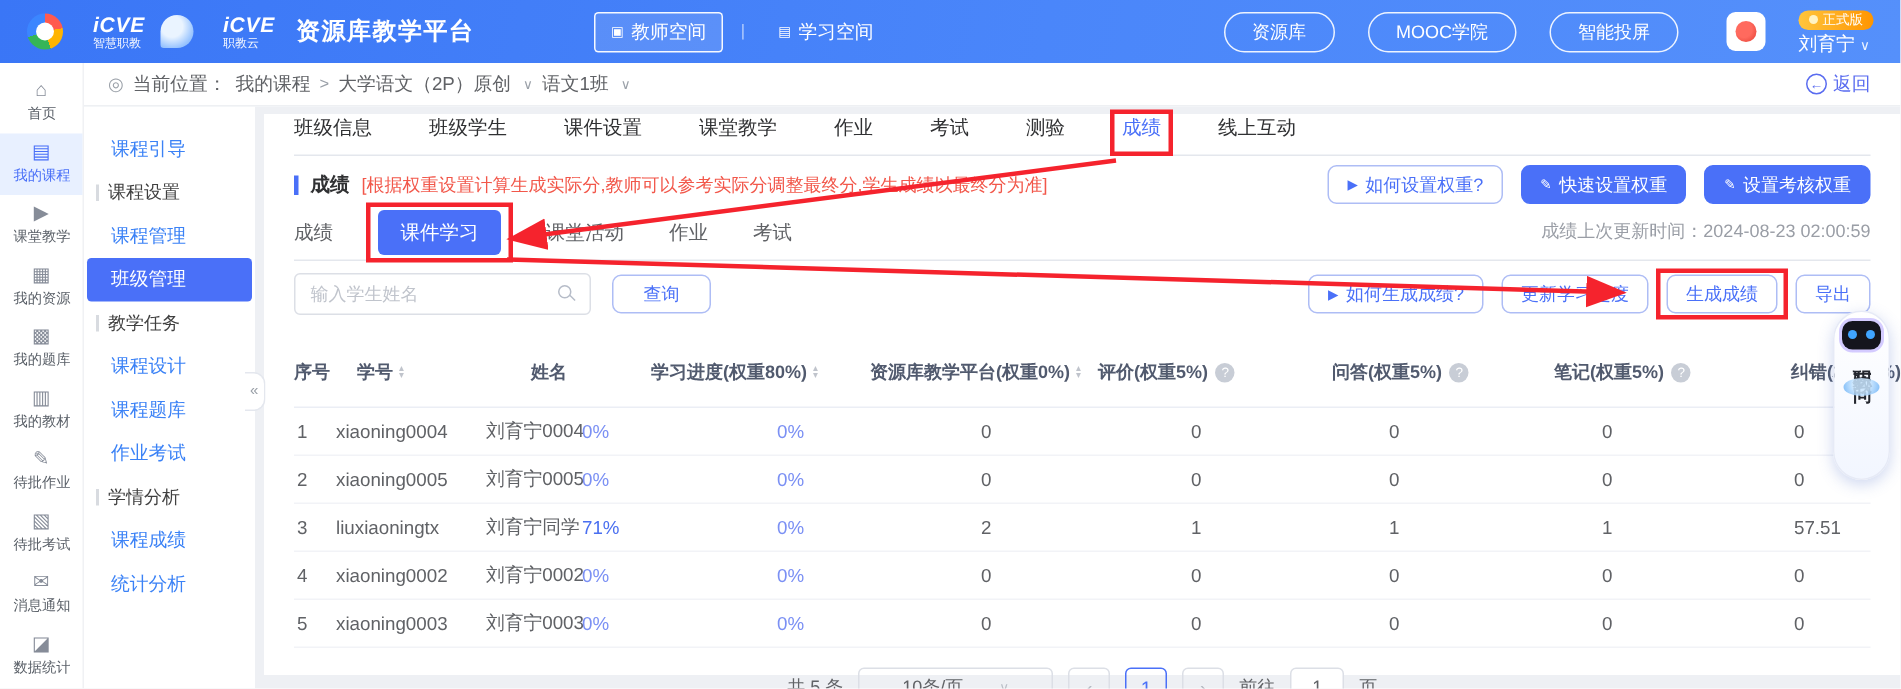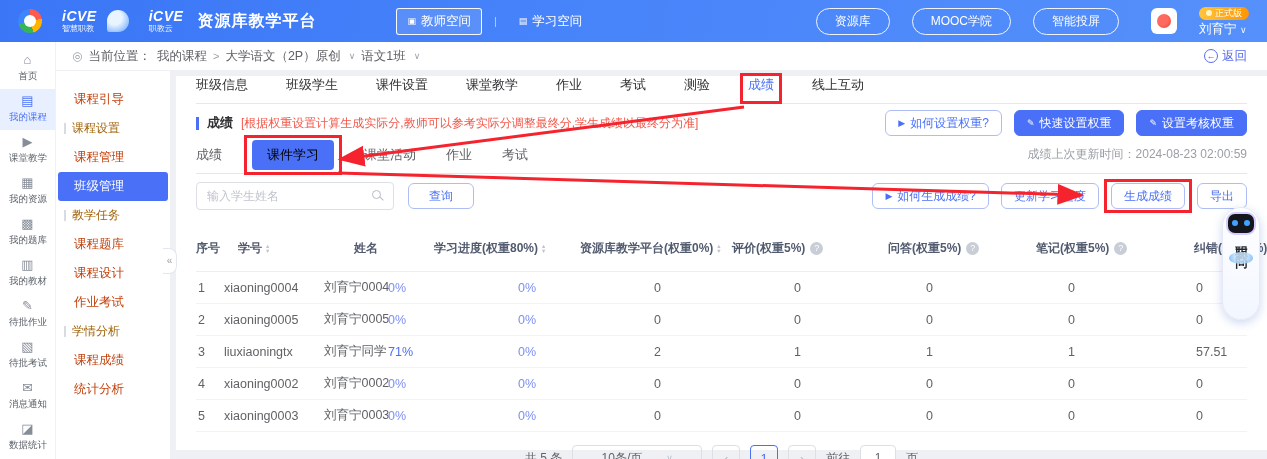--- a/index.html
+++ b/index.html
@@ -62,23 +62,23 @@
   .bc-sep { color:#9aa0a8; font-size:11px; }
   .bc-caret { color:#9aa0a8; font-size:9px; margin-left:2px; }
   .bc-link { cursor:pointer; }
   .back-link { margin-left:auto; color:#5a6cf0; display:flex; align-items:center; gap:4px;
     font-size:12.5px; cursor:pointer; }
   .back-icon { width:14px; height:14px; border:1px solid #5a6cf0; border-radius:50%;
     font-size:9px; line-height:12px; text-align:center; }
   
   .sidebar2 { position:absolute; left:56px; top:71px; width:114px; height:388px; background:#fff;
     padding-top:14px; z-index:8; }
-  .s2-item { height:29px; line-height:29px; padding-left:16px; font-size:12.5px; color:#c2410c;
+  .s2-item { height:29px; line-height:29px; padding-left:16px; font-size:12.5px; color:#3b82f6;
     cursor:pointer; margin:0 2px; border-radius:3px; white-space:nowrap; }
-  .s2-group { height:29px; line-height:29px; padding-left:8px; font-size:12px; color:#a16207;
+  .s2-group { height:29px; line-height:29px; padding-left:8px; font-size:12px; color:#404040;
     display:flex; align-items:center; gap:6px; white-space:nowrap; }
   .s2-group::before { content:""; width:2px; height:11px; background:#d8dbe0; display:inline-block; }
   .s2-item.active { background:#4a70f8; color:#fff; }
   .collapse-handle { position:absolute; left:163px; top:248px; width:14px; height:26px;
     background:#fff; border:1px solid #e4e7ee; border-left:none; border-radius:0 8px 8px 0;
     color:#9aa0a8; font-size:10px; line-height:24px; text-align:center; cursor:pointer; z-index:12; }
   
   .main { position:absolute; left:176px; top:76px; width:1091px; height:374px; background:#fff;
     padding:0 20px; z-index:5; }
   .tabs-row { height:28px; border-bottom:1px solid #e4e7ed; display:flex; gap:38px; }
@@ -89,21 +89,21 @@
   .notice-title { font-weight:bold; font-size:13px; color:#303133; }
   .notice-hint { font-size:12px; color:#f2574a; }
   .notice-actions { margin-left:auto; display:flex; gap:12px; }
   .btn { display:inline-flex; align-items:center; justify-content:center; gap:5px; font-size:12px;
     height:26px; padding:0 12px; border-radius:6px; cursor:pointer; white-space:nowrap; }
   .btn-outline { border:1px solid #aebdf5; color:#4a70f8; background:#fff; }
   .btn-solid { background:#4a70f8; color:#fff; border:1px solid #4a70f8; }
   .mini-icon { font-size:9px; }
   .subtab-row { height:38px; border-bottom:1px solid #e4e7ed; display:flex; align-items:center; }
   .subtab { font-size:13px; color:#606266; margin-right:30px; cursor:pointer; }
-  .subtab.active { background:#4a70f8; color:#000000; padding:6px 15px; border-radius:4px; }
+  .subtab.active { background:#4a70f8; color:#ffffff; padding:6px 15px; border-radius:4px; }
   .update-time { margin-left:auto; font-size:12px; color:#9a9ea6; }
   .toolbar-row { margin-top:8px; height:28px; display:flex; align-items:center; }
   .search-wrap { position:relative; width:198px; height:28px; }
   .search-input { width:100%; height:100%; border:1px solid #dcdfe6; border-radius:4px;
     padding:0 28px 0 10px; font-size:12px; color:#606266; outline:none;
     font-family:Liberation Sans, sans-serif; }
   .search-input::placeholder { color:#c0c4cc; }
   .mag { position:absolute; right:13px; top:8px; width:9px; height:9px;
     border:1.4px solid #b6bcc8; border-radius:50%; }
   .mag::after { content:""; position:absolute; width:5px; height:1.4px; background:#b6bcc8;
@@ -269,22 +269,22 @@
     <span>返回</span>
   </span>
 </div>
 
 <div class="sidebar2">
   <div class="s2-item">课程引导</div>
   <div class="s2-group">课程设置</div>
   <div class="s2-item">课程管理</div>
   <div class="s2-item active">班级管理</div>
   <div class="s2-group">教学任务</div>
+  <div class="s2-item">课程设计</div>
   <div class="s2-item">课程题库</div>
-  <div class="s2-item">课程设计</div>
   <div class="s2-item">作业考试</div>
   <div class="s2-group">学情分析</div>
   <div class="s2-item">课程成绩</div>
   <div class="s2-item">统计分析</div>
 </div>
 <div class="collapse-handle">«</div>
 
 <div class="main">
 
   <div class="tabs-row">

